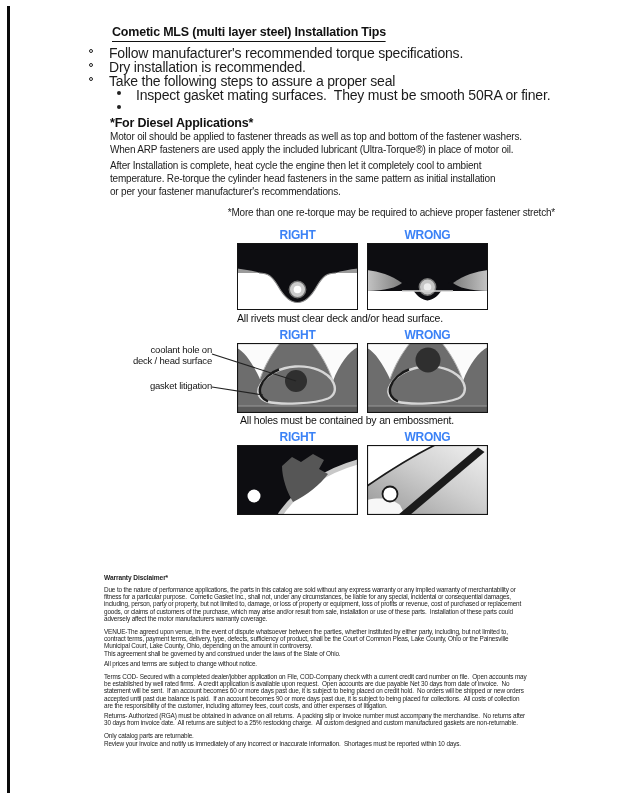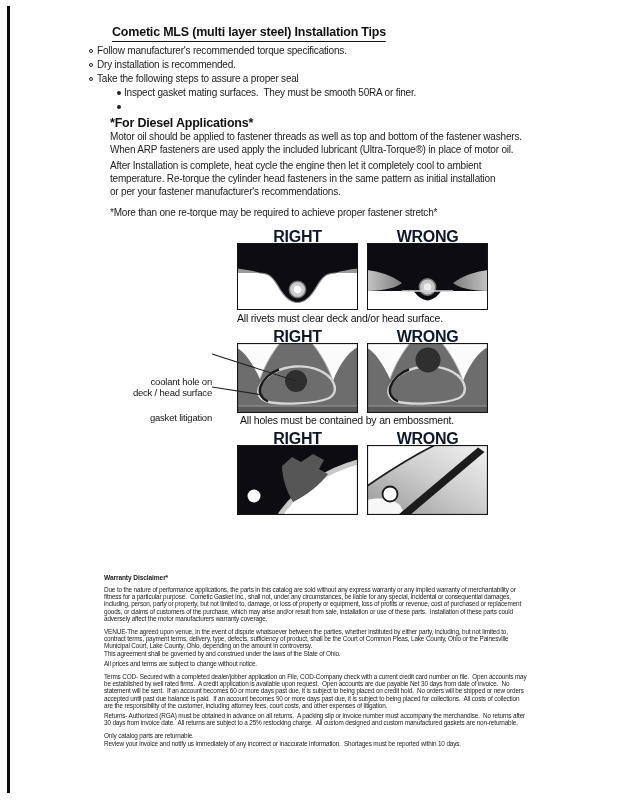--- a/index.html
+++ b/index.html
@@ -11,35 +11,35 @@
   .scan-edge { position:absolute; left:7px; top:6px; width:3px; height:787px; background:#0b0b0b; }
 
   .page-title {
     position:absolute; left:112px; top:24px; display:inline-block;
     font-size:13px; font-weight:bold; letter-spacing:-0.2px; color:#111;
     border-bottom:1.6px solid #111; padding-bottom:2px; white-space:pre;
     transform:scaleX(0.96); transform-origin:0 50%;
   }
 
   .bullet-list { position:absolute; left:89px; top:45px; }
-  .b-row { display:flex; align-items:flex-start; height:14px; font-size:10px; letter-spacing:-0.2px; white-space:pre; }
+  .b-row { display:flex; align-items:flex-start; height:14px; font-size:14px; letter-spacing:-0.2px; white-space:pre;gap:12px; }
   .b-row.sub { padding-left:28px; }
   .o-dot { flex:0 0 auto; width:4px; height:4px; border:1px solid #222; border-radius:50%; margin:4px 4px 0 0; }
   .f-dot { flex:0 0 auto; width:4px; height:4px; background:#222; border-radius:50%; margin:4px 3px 0 0; }
 
   .diesel { position:absolute; left:110px; top:116px; width:445px; }
   .diesel h2 { font-size:12.5px; font-weight:bold; letter-spacing:-0.2px; margin-bottom:0; color:#111; }
   .diesel p { font-size:10px; line-height:13px; letter-spacing:-0.2px; white-space:pre; margin-bottom:3px; }
-  .diesel p.note { margin-top:8px; }
-
-  .rw-label { position:absolute; width:121px; text-align:center; font-size:16px; font-weight:bold; letter-spacing:-0.3px; color:#0f172a; }
+  .diesel p.note { margin-top:8px;text-align:right; }
+
+  .rw-label { position:absolute; width:121px; text-align:center; font-size:12px; font-weight:bold; letter-spacing:-0.3px; color:#3b82f6; }
   .panel { position:absolute; width:121px; display:block; }
   .caption { position:absolute; font-size:10.5px; letter-spacing:-0.2px; color:#111; line-height:12px; white-space:pre; }
 
-  .ptr-label { position:absolute; text-align:right; font-size:9.5px; line-height:10.5px; letter-spacing:-0.2px; color:#141414; white-space:pre;margin-top:32px; }
+  .ptr-label { position:absolute; text-align:right; font-size:9.5px; line-height:10.5px; letter-spacing:-0.2px; color:#141414; white-space:pre; }
   .ptr-overlay { position:absolute; left:110px; top:343px; pointer-events:none; }
 
   .legal { position:absolute; left:104px; top:574px; width:420px; color:#222; }
   .legal .lg-h { font-size:6.6px; font-weight:bold; letter-spacing:-0.1px; }
   .legal p { font-size:6.4px; line-height:7.2px; letter-spacing:-0.15px; white-space:pre; }
   .legal .mt-lg { margin-top:6px; }
   .legal .mt-sm { margin-top:3px; }
   .legal .mt-first { margin-top:5px; }
 
   .footer-code { position:absolute; left:389px; top:761px; font-size:12.5px; color:#2a2a2a; letter-spacing:0.2px;margin-top:40px; }

